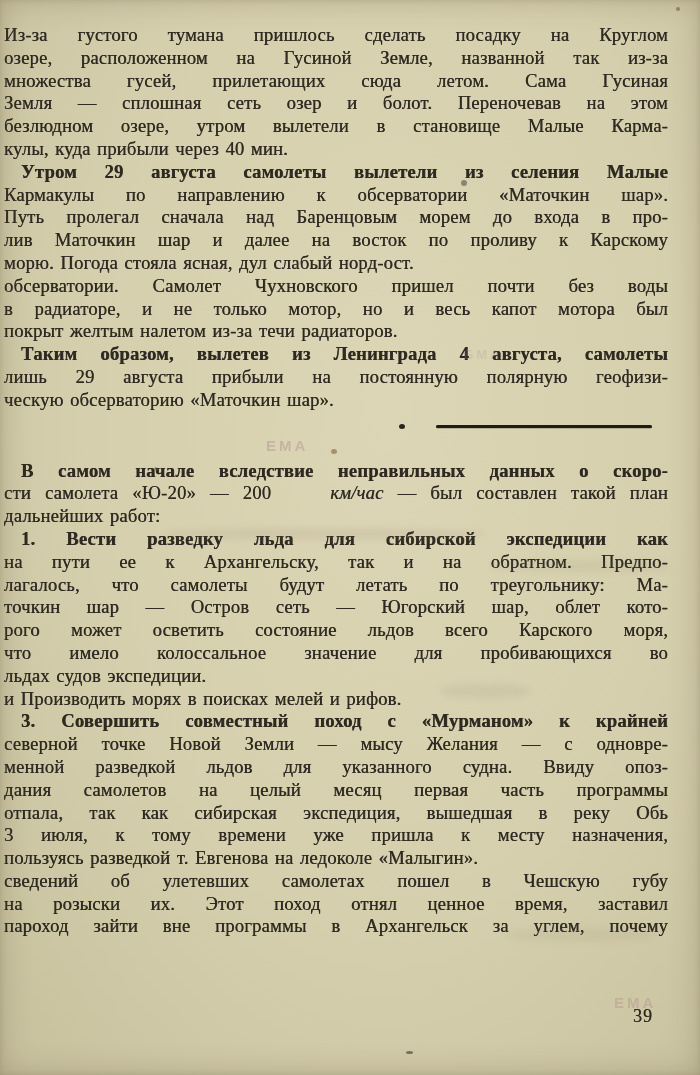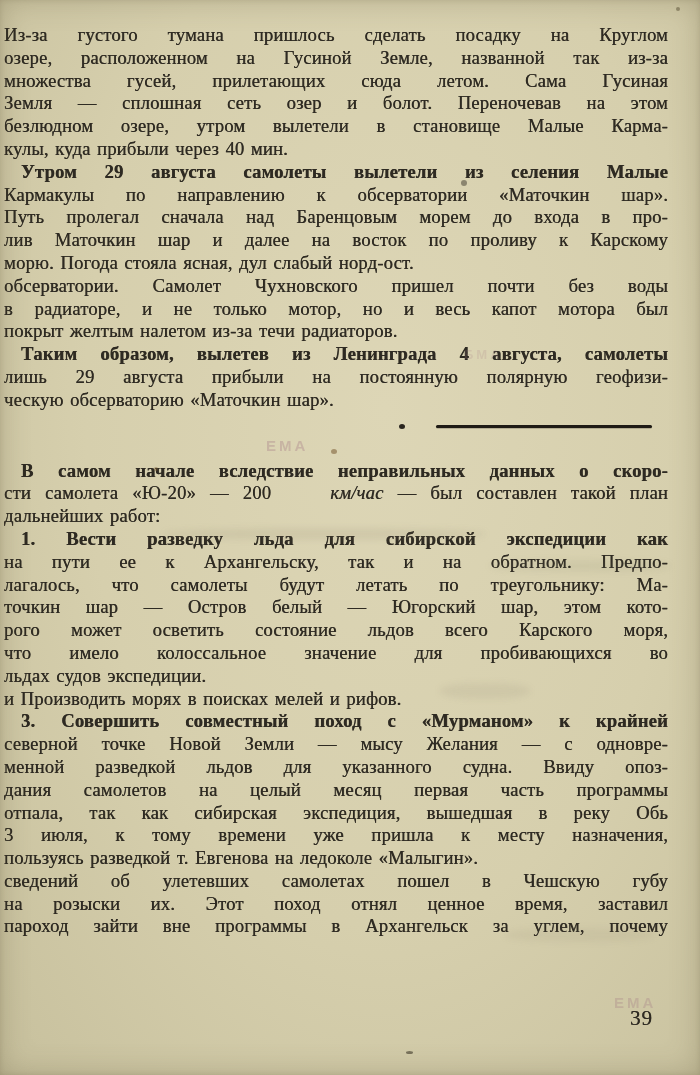--- a/index.html
+++ b/index.html
@@ -39,21 +39,21 @@
     width:6px;height:5px;border-radius:50%;
     background:#29251e;margin-right:31px;flex:0 0 auto;
   }
   .rule{
     width:216px;height:3px;margin-right:16px;flex:0 0 auto;
     background:#1f1b15;border-radius:2px;
     box-shadow:0 .5px 0 rgba(31,27,21,.4);
   }
   .page-number{
     position:absolute;top:1006px;right:47px;
-    font-size:21px;letter-spacing:1px;
+    font-size:18px;letter-spacing:1px;
     text-shadow:.35px 0 .35px rgba(46,42,34,.85);
   }
   .wm{
     position:absolute;
     font-family:"Liberation Sans","DejaVu Sans",sans-serif;
     font-weight:bold;letter-spacing:3px;
     color:rgba(168,130,136,.38);
     filter:blur(.6px);
     pointer-events:none;
     margin-left:36px;
@@ -97,21 +97,21 @@
       </div>
       <div class="para">
         <div class="line indent">В самом начале вследствие неправильных данных о скоро-</div>
         <div class="line"><span>сти самолета «Ю-20» — 200 </span><span class="em">км/час</span><span> — был составлен такой план</span></div>
         <div class="line last">дальнейших работ:</div>
       </div>
       <div class="para">
         <div class="line indent">1. Вести разведку льда для сибирской экспедиции как</div>
         <div class="line">на пути ее к Архангельску, так и на обратном. Предпо-</div>
         <div class="line">лагалось, что самолеты будут летать по треугольнику: Ма-</div>
-        <div class="line">точкин шар — Остров белый — Югорский шар, этом кото-</div>
+        <div class="line">точкин шар — Остров сеть — Югорский шар, облет кото-</div>
         <div class="line">рого может осветить состояние льдов всего Карского моря,</div>
         <div class="line">что имело колоссальное значение для пробивающихся во</div>
         <div class="line last">льдах судов экспедиции.</div>
       </div>
       <div class="para">
         <div class="line last">и Производить морях в поисках мелей и рифов.</div>
       </div>
       <div class="para">
         <div class="line indent">3. Совершить совместный поход с «Мурманом» к крайней</div>
         <div class="line">северной точке Новой Земли — мысу Желания — с одновре-</div>

